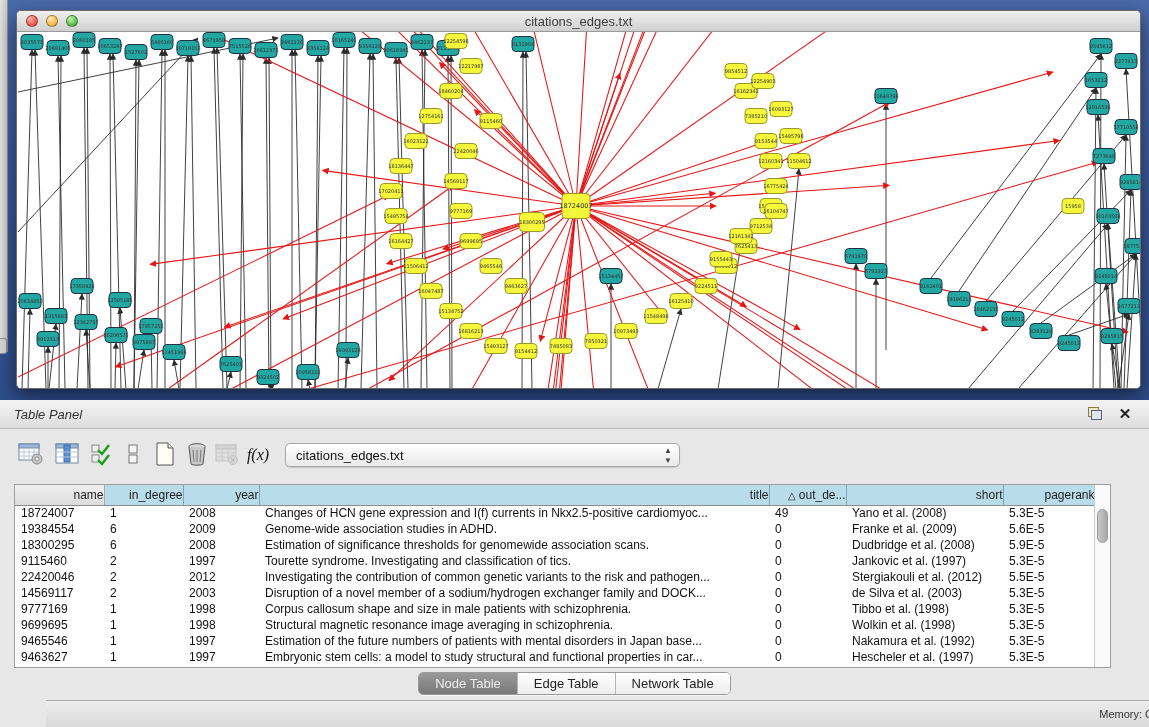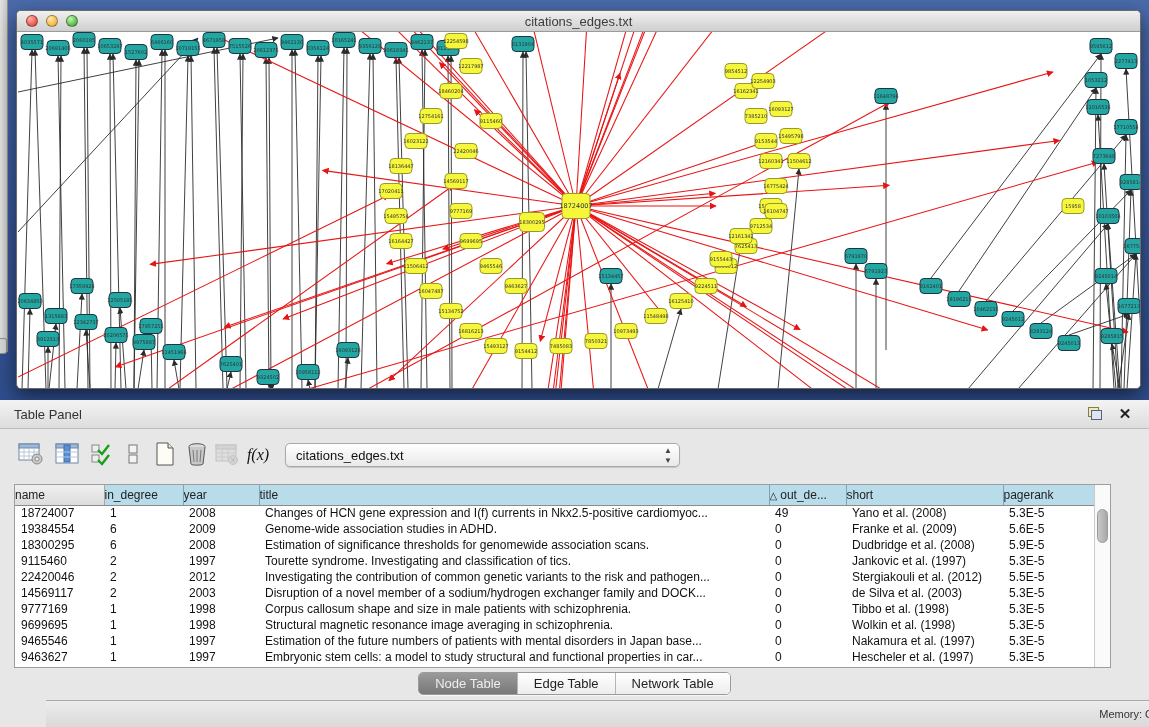--- a/index.html
+++ b/index.html
@@ -34,21 +34,21 @@
   svg line.bk { stroke:#2b2b2b; stroke-width:0.9; }
   svg line.rd { stroke:#e81414; stroke-width:1.05; }
   svg rect.node { stroke-width:1; }
   svg rect.t { fill:#22a7a3; stroke:#234; }
   svg rect.y { fill:#f6f63a; stroke:#99992b; }
 
   
   .table-panel { position:absolute; left:0; top:400px; width:1149px; height:300px; background:#e7e7e7; }
   .panel-header { position:absolute; left:0; top:0; width:100%; height:29px;
     background:linear-gradient(180deg,#f3f3f3,#dddddd); border-bottom:1px solid #bdbdbd; }
-  .panel-title { position:absolute; left:14px; top:7px; font-size:13px; color:#333; }
+  .panel-title { position:absolute; left:14px; top:7px; font-size:13px; color:#333;font-style:italic; }
   .panel-header .hbtn { position:absolute; top:5px; width:20px; height:18px; text-align:center; cursor:default; }
   .float-btn { right:44px; }
   .close-btn { right:14px; font-size:15px; font-weight:bold; color:#222; line-height:18px; }
   .float-glyph { position:relative; width:14px; height:13px; margin:2px auto; }
   .float-glyph::before { content:""; position:absolute; left:0; top:0; width:9px; height:8px; border:1px solid #8a7d3a; background:#efe9c8; }
   .float-glyph::after  { content:""; position:absolute; right:0; bottom:0; width:9px; height:8px; border:1px solid #56637e; background:#dfe4ee; }
 
   
   .toolbar { position:absolute; left:0; top:38px; width:100%; height:36px; }
   .tbtn { position:absolute; top:2px; width:30px; height:30px; border:none; background:transparent; padding:2px; cursor:default; }
@@ -59,21 +59,21 @@
     border:1px solid #a9a9a9; border-radius:5px;
     background:linear-gradient(180deg,#ffffff,#e9e9e9); box-shadow:0 1px 1px rgba(0,0,0,.15); }
   .combo-text { position:absolute; left:10px; top:4px; font-size:13px; color:#111; }
   .combo-arrows { position:absolute; right:7px; top:2px; font-size:8px; color:#444; line-height:10px; text-align:center; }
 
   
   .table-wrap { position:absolute; left:14px; top:84px; width:1097px; height:184px;
     background:#fff; border:1px solid #9e9e9e; }
   table.data { border-collapse:collapse; table-layout:fixed; width:1080px; font-size:12px; color:#111; }
   table.data th { height:20px; background:#b9dcea; border-right:1px solid #7fa5b5; border-bottom:1px solid #8c8c8c;
-    font-weight:normal; font-size:12px; color:#222; text-align:left; overflow:hidden; white-space:nowrap; }
+    font-weight:normal; font-size:12px; color:#222; text-align:right; overflow:hidden; white-space:nowrap; }
   table.data th.first { background:linear-gradient(180deg,#f0f0f0,#dcdcdc); border-right:1px solid #a8a8a8; }
   table.data td { height:16px; padding:0 2px 0 6px; white-space:nowrap; overflow:hidden; }
   .sort-tri { font-size:10px; margin-right:3px; }
 
   .vscroll { position:absolute; right:0; top:0px; width:16px; height:182px;
     background:#fafafa; border-left:1px solid #c9c9c9; }
   .vthumb { position:absolute; left:2px; top:24px; width:11px; height:34px; border-radius:6px;
     background:linear-gradient(90deg,#c9c9c9,#a8a8a8); border:1px solid #9a9a9a; }
 
   
@@ -836,21 +836,21 @@
             <td>0</td>
             <td>Wolkin et al. (1998)</td>
             <td>5.3E-5</td>
           </tr>
           <tr>
             <td>9465546</td>
             <td>1</td>
             <td>1997</td>
             <td>Estimation of the future numbers of patients with mental disorders in Japan base...</td>
             <td>0</td>
-            <td>Nakamura et al. (1997)</td>
+            <td>Nakamura et al. (1992)</td>
             <td>5.3E-5</td>
           </tr>
           <tr>
             <td>9463627</td>
             <td>1</td>
             <td>1997</td>
             <td>Embryonic stem cells: a model to study structural and functional properties in car...</td>
             <td>0</td>
             <td>Hescheler et al. (1997)</td>
             <td>5.3E-5</td>

